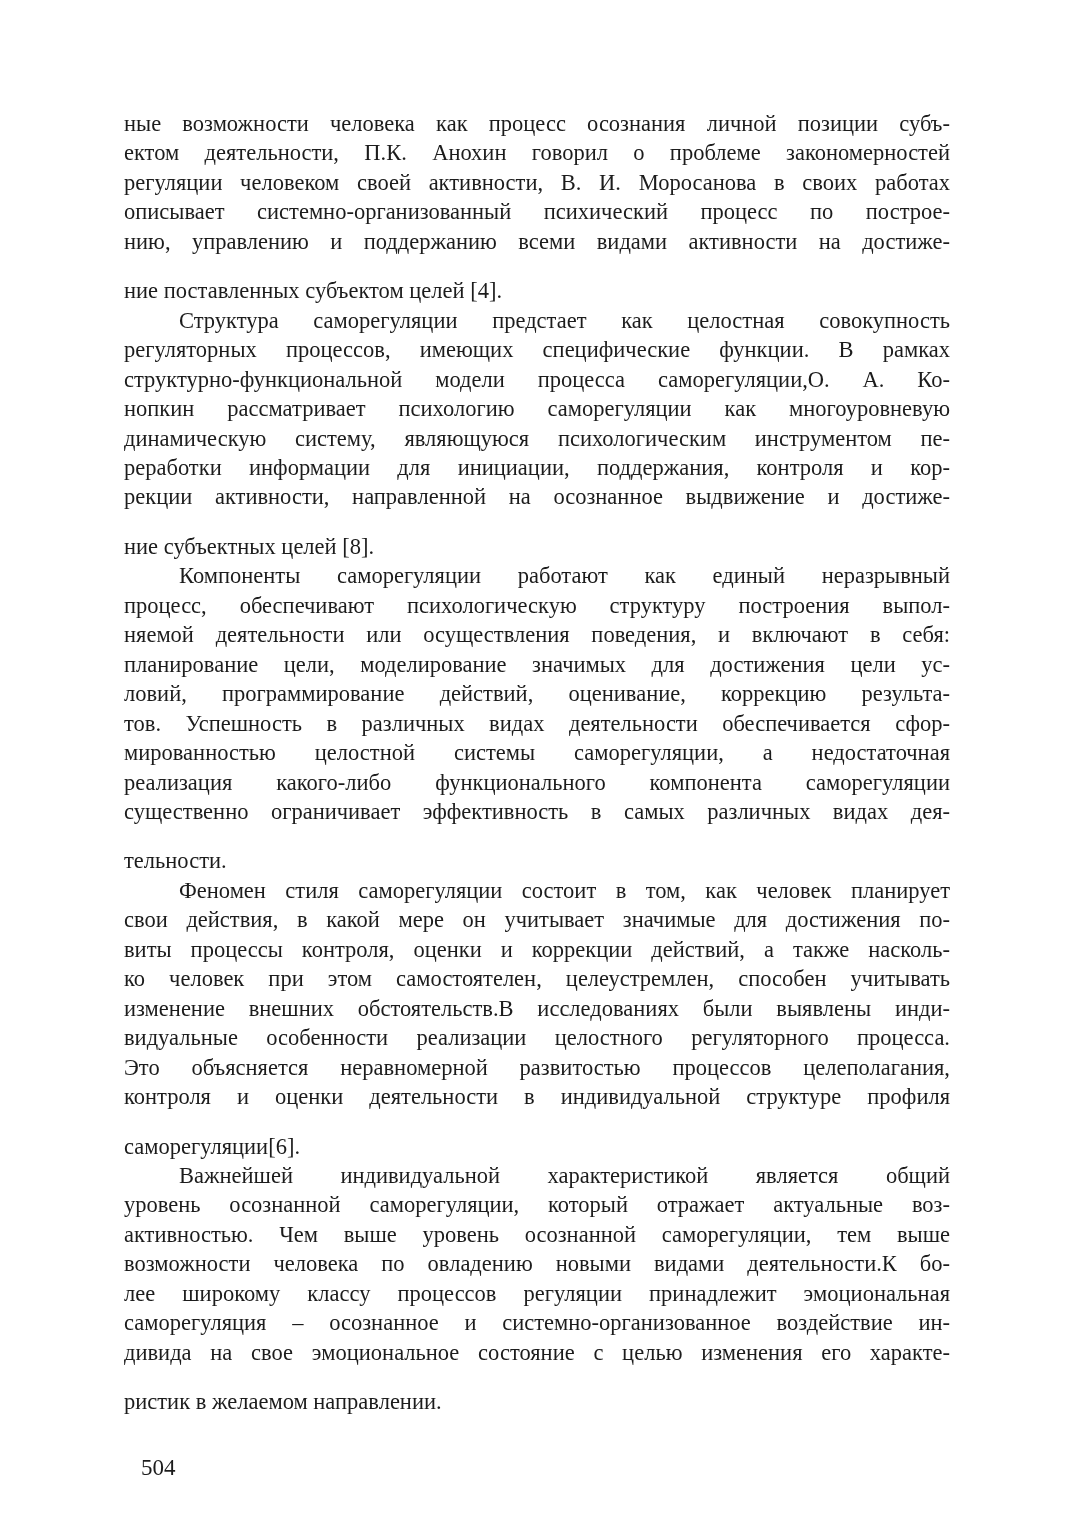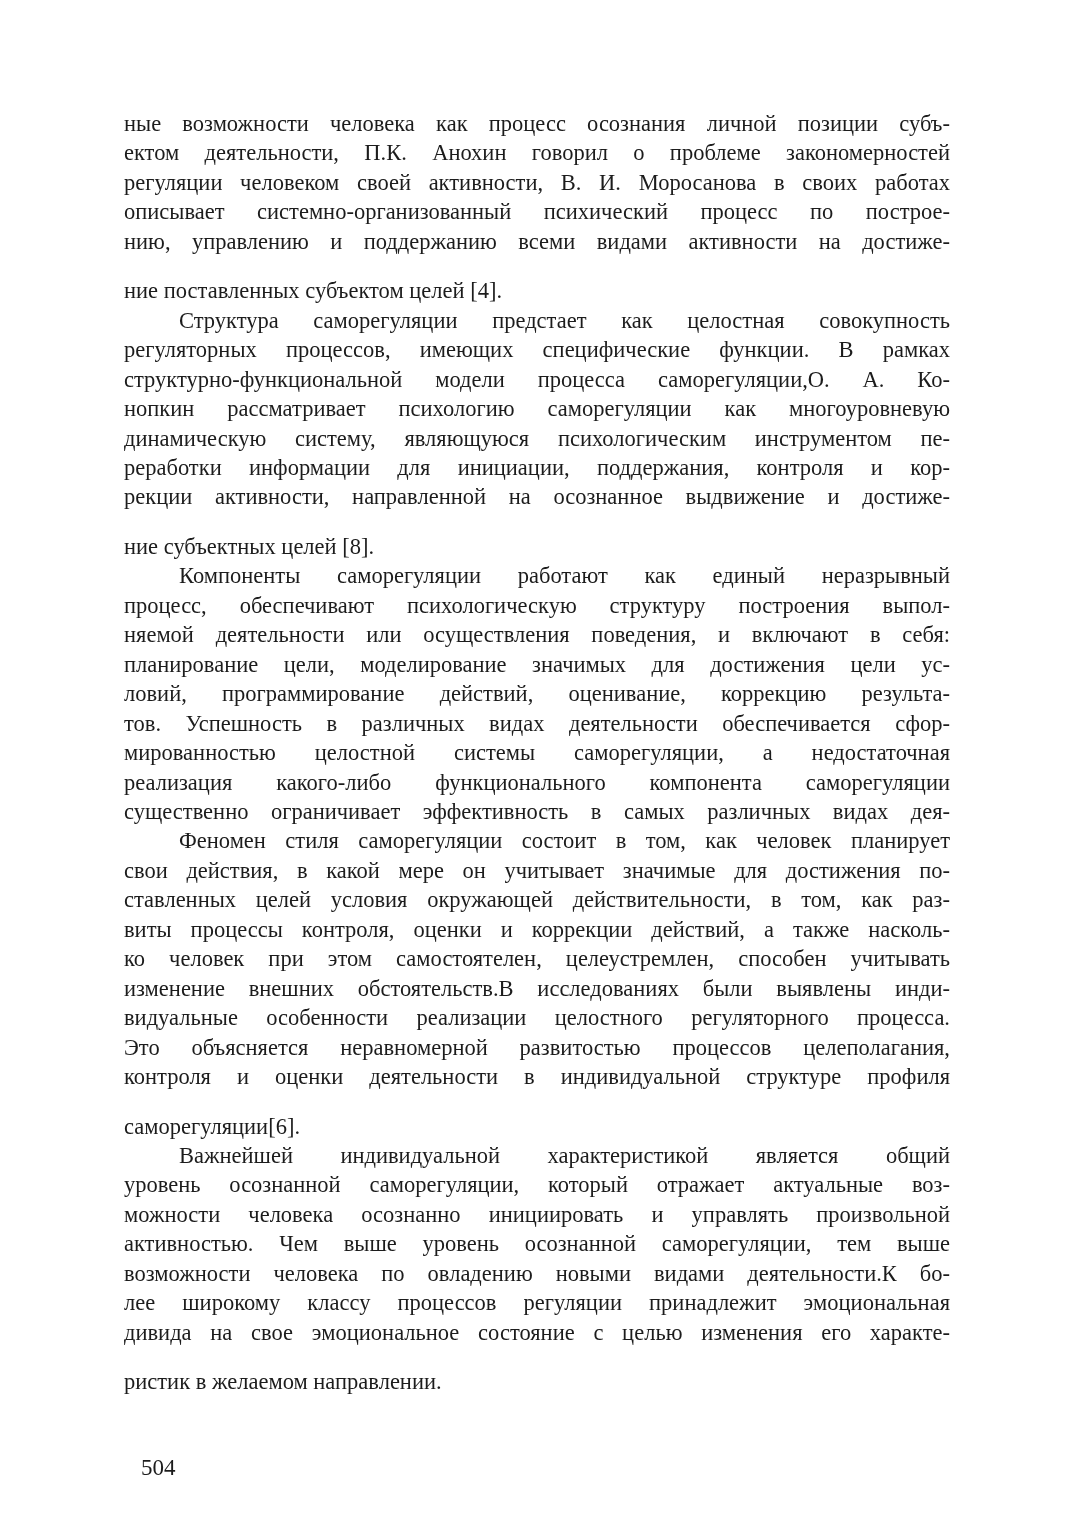--- a/index.html
+++ b/index.html
@@ -73,33 +73,33 @@
       <div class="line last">ние субъектных целей [8].</div>
       <div class="line indent">Компоненты саморегуляции работают как единый неразрывный</div>
       <div class="line">процесс,  обеспечивают психологическую структуру построения выпол-</div>
       <div class="line">няемой деятельности или осуществления поведения, и включают в себя:</div>
       <div class="line">планирование цели, моделирование значимых для достижения цели ус-</div>
       <div class="line">ловий, программирование действий, оценивание, коррекцию результа-</div>
       <div class="line">тов. Успешность в различных видах деятельности обеспечивается сфор-</div>
       <div class="line">мированностью целостной системы саморегуляции, а недостаточная</div>
       <div class="line">реализация какого-либо функционального компонента саморегуляции</div>
       <div class="line">существенно ограничивает эффективность в самых различных видах дея-</div>
+      <div class="line last">тельности.</div>
       <div class="line indent">Феномен стиля саморегуляции состоит в том, как человек планирует</div>
       <div class="line">свои действия, в какой мере он учитывает значимые для достижения по-</div>
-      <div class="line">ставленных целей условия окружающей действительности, в том, как раз-</div>
       <div class="line">виты процессы контроля, оценки и коррекции действий, а также насколь-</div>
       <div class="line">ко человек при этом самостоятелен, целеустремлен, способен учитывать</div>
       <div class="line">изменение внешних обстоятельств.В исследованиях были выявлены инди-</div>
       <div class="line">видуальные особенности реализации целостного регуляторного процесса.</div>
       <div class="line">Это объясняется неравномерной развитостью процессов целеполагания,</div>
       <div class="line">контроля и оценки деятельности в индивидуальной структуре профиля</div>
       <div class="line last">саморегуляции[6].</div>
       <div class="line indent">Важнейшей индивидуальной характеристикой является общий</div>
       <div class="line">уровень осознанной саморегуляции, который отражает актуальные воз-</div>
-      <div class="line">можности человека осознанно инициировать и управлять произвольной</div>
       <div class="line">активностью.  Чем выше уровень осознанной саморегуляции, тем выше</div>
       <div class="line">возможности человека по овладению новыми видами деятельности.К бо-</div>
       <div class="line">лее широкому классу процессов регуляции принадлежит эмоциональная</div>
+      <div class="line">саморегуляция – осознанное и системно-организованное воздействие ин-</div>
       <div class="line">дивида на свое эмоциональное состояние с целью изменения его характе-</div>
       <div class="line last">ристик в желаемом направлении.</div>
     </div>
   <div class="page-number">504</div>
 </div>
 
 </body></html>

